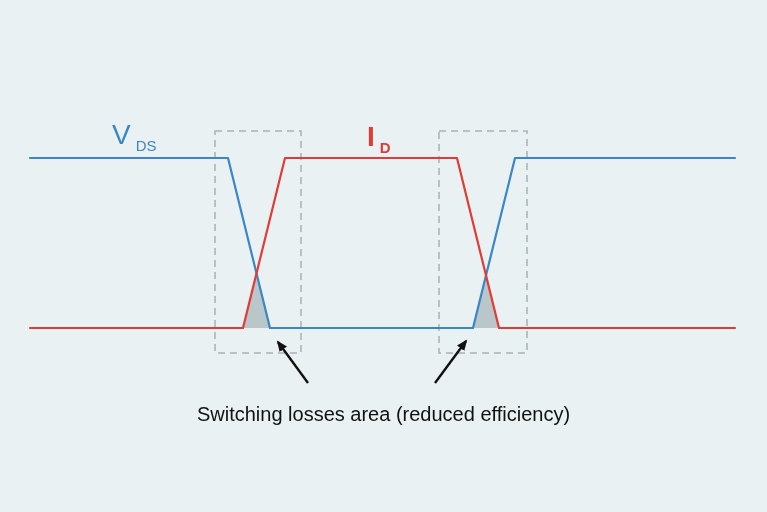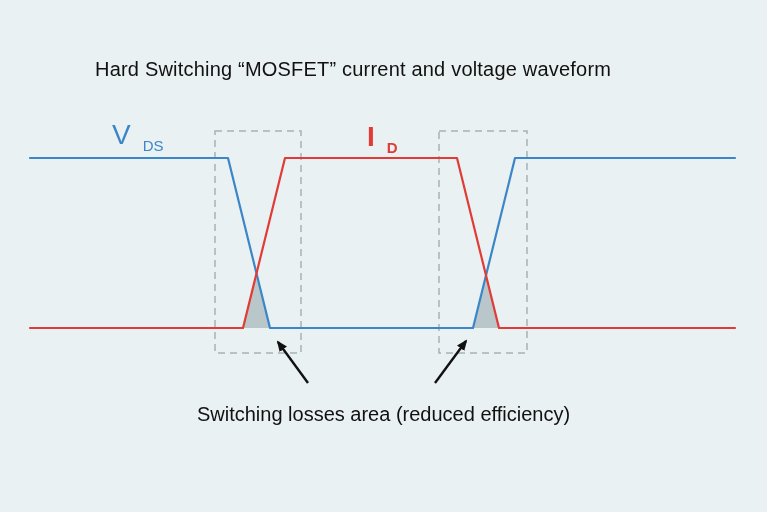--- a/index.html
+++ b/index.html
@@ -39,21 +39,21 @@
   .wave-label{
     position:absolute;
     font-size:28px;
     line-height:1;
     white-space:nowrap;
   }
   .wave-label .sub{
     font-size:15px;
     position:relative;
     top:7px;
-    left:12px;
+    left:5px;
     text-align:center;
   }
   .label-vds{ left:112px; top:121px; color:#3a86c8; }
   .label-id { left:367px; top:123px; color:#e23b36;font-weight:bold; }
 </style>
 </head>
 <body>
 
 <div class="stage">
 
@@ -66,21 +66,20 @@
   <rect x="215" y="131" width="86" height="222" fill="none" stroke="#a7b2b6" stroke-width="1.5" stroke-dasharray="7 5"></rect>
       <rect x="439" y="131" width="88" height="222" fill="none" stroke="#a7b2b6" stroke-width="1.5" stroke-dasharray="7 5"></rect>
       <polygon points="256.5,273.5 243,328 270,328" fill="#b9c6ca"></polygon>
       <polygon points="486,275 473,328 499,328" fill="#b9c6ca"></polygon>
       <polyline points="30,158 228,158 270,328 473,328 515,158 735,158" fill="none" stroke="#3a86c8" stroke-width="2.2" stroke-linejoin="round" stroke-linecap="round"></polyline>
       <polyline points="30,328 243,328 285,158 457,158 499,328 735,328" fill="none" stroke="#e23b36" stroke-width="2.2" stroke-linejoin="round" stroke-linecap="round"></polyline>
       <line x1="308" y1="383" x2="278" y2="342" stroke="#111111" stroke-width="2.4" marker-end="url(#arrowhead)"></line>
       <line x1="435" y1="383" x2="466" y2="341" stroke="#111111" stroke-width="2.4" marker-end="url(#arrowhead)"></line>
     </svg>
 
-  <div class="title">Hard Switching “MOSFET” current and voltage waveform</div>
 
   <div class="wave-label label-vds"><span class="main">V</span><span class="sub">DS</span></div>
 
   <div class="wave-label label-id"><span class="main">I</span><span class="sub">D</span></div>
 
   <div class="caption">Switching losses area (reduced efficiency)</div>
 
 </div>
 
 </body></html>

